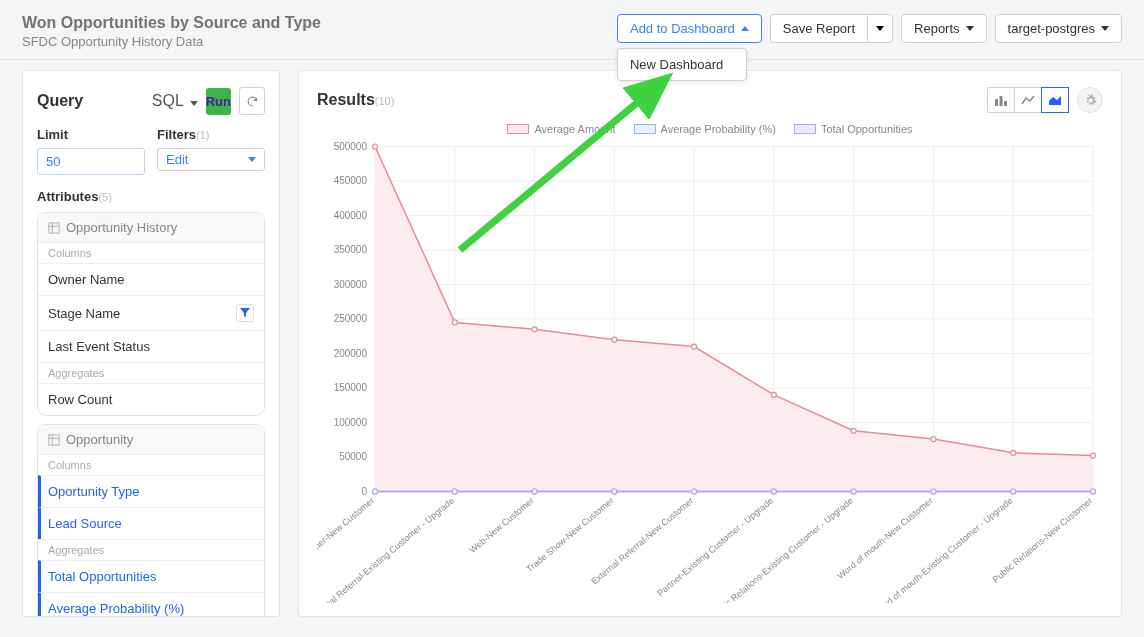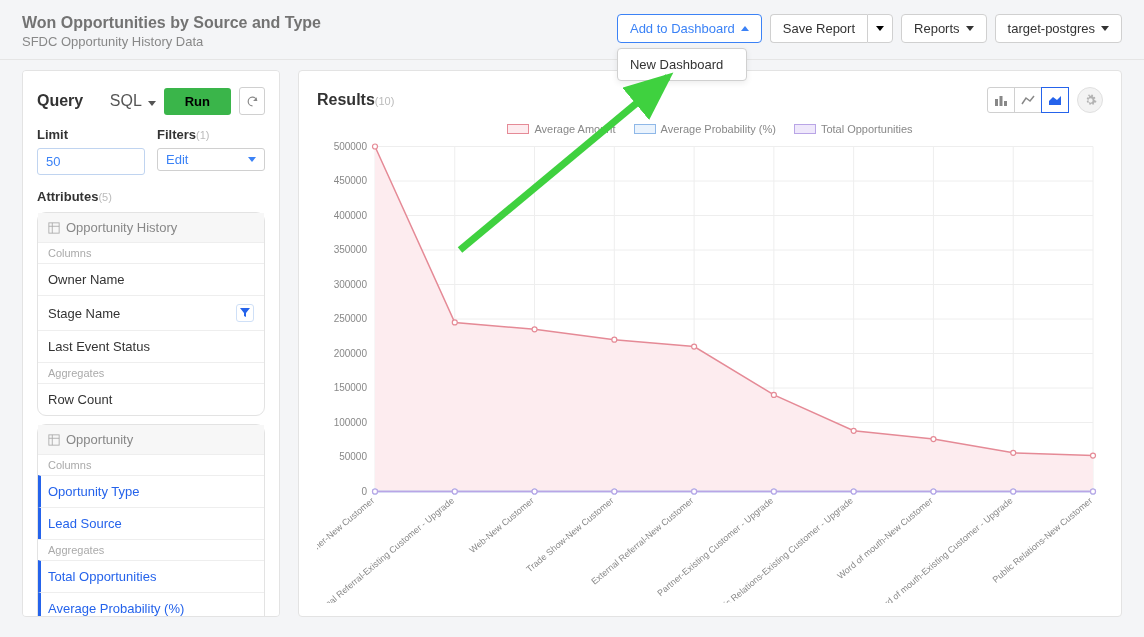--- a/index.html
+++ b/index.html
@@ -17,21 +17,21 @@
 .btn-split .btn-caret { border-radius: 0 4px 4px 0; padding: 6px 8px; background:#fff; border:1px solid #d0d0d0; cursor:pointer; display:inline-flex; align-items:center; }
 .dropdown-menu { position: absolute; top: 34px; left: 0; background: #fff; border: 1px solid #d0d0d0; border-radius: 4px; box-shadow: 0 2px 6px rgba(0,0,0,0.08); min-width: 130px; z-index: 10; }
 .dropdown-item { padding: 8px 12px; font-size: 13px; cursor: pointer; }
 .body { display: flex; gap: 18px; padding: 10px 22px 22px 22px; height: calc(637px - 58px); }
 .panel { background: #fff; border: 1px solid #e3e3e3; border-radius: 4px; }
 .sidebar { width: 258px; padding: 16px 14px; overflow-y: auto; }
 .sidebar-head { display: flex; justify-content: space-between; align-items: center; margin-bottom: 12px; }
 .sidebar-title { font-size: 16px; font-weight: 600; }
 .sidebar-head-right { display: flex; align-items: center; gap: 8px; }
 .sql-link { font-size: 16px; color: #555; cursor:pointer; }
-.run-btn { background: #3ab54a; color: #000000; border: none; border-radius: 3px; padding: 6px 21px; font-size: 13px; font-weight: 600; cursor: pointer; }
+.run-btn { background: #3ab54a; color: #4c1d95; border: none; border-radius: 3px; padding: 6px 0; font-size: 13px; font-weight: 600; cursor: pointer; }
 .refresh-btn { background:#fff; border:1px solid #d0d0d0; border-radius:3px; width:26px; height:28px; display:inline-flex; align-items:center; justify-content:center; cursor:pointer; color:#888; }
 .field-row { display: flex; gap: 12px; margin-bottom: 14px; }
 .field { flex: 1; }
 .field-label { font-size: 13px; font-weight: 600; margin-bottom: 6px; display:block; }
 .field-label .count { font-weight: 400; color: #bbb; font-size: 11px; }
 .limit-input { width: 100%; border: 1px solid #c0d4f0; border-radius: 3px; padding: 5px 8px; font-size: 13px; color: #3b82f6; }
 .filter-select { width: 100%; border: 1px solid #d0d0d0; border-radius: 3px; padding: 3px 8px; font-size: 13px; color: #3b82f6; display:flex; justify-content:space-between; align-items:center; cursor:pointer; }
 .section-label { font-size: 13px; font-weight: 600; margin: 8px 0 8px 0; }
 .section-label .count { font-weight:400; color:#bbb; font-size:11px; }
 .attr-group { border: 1px solid #e3e3e3; border-radius: 9px; margin-bottom: 8px; }

